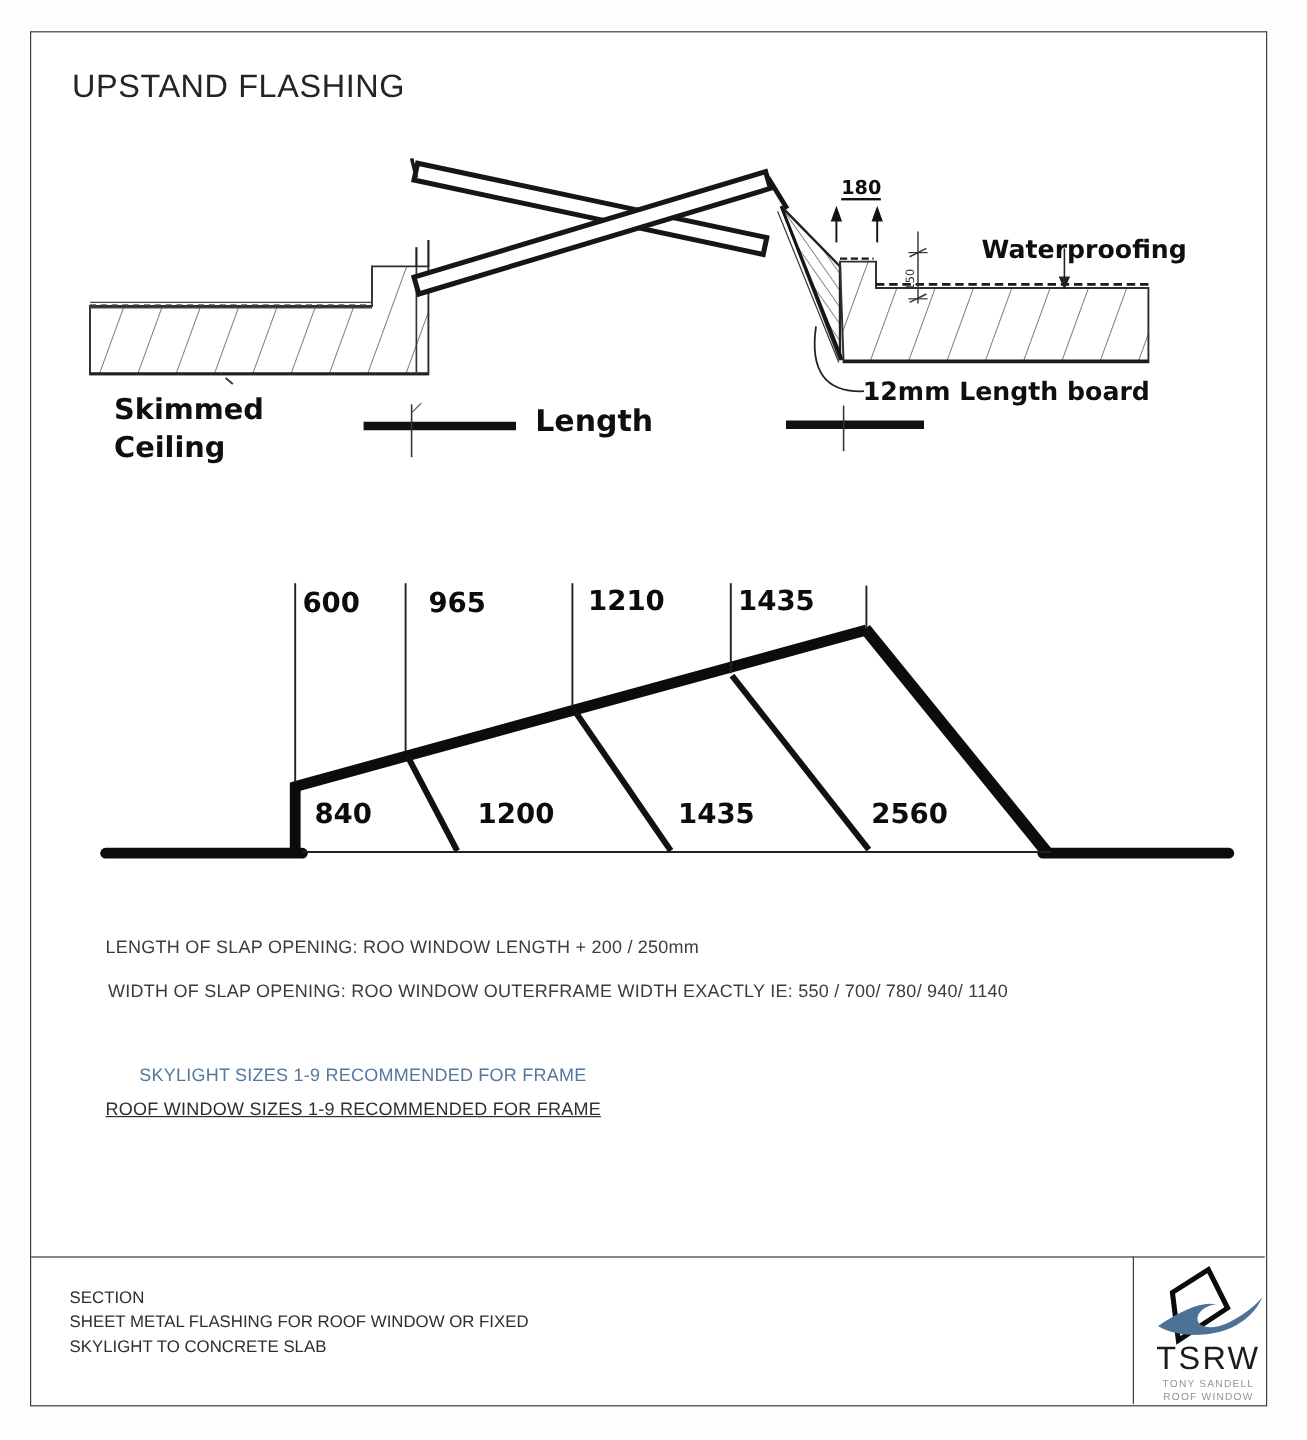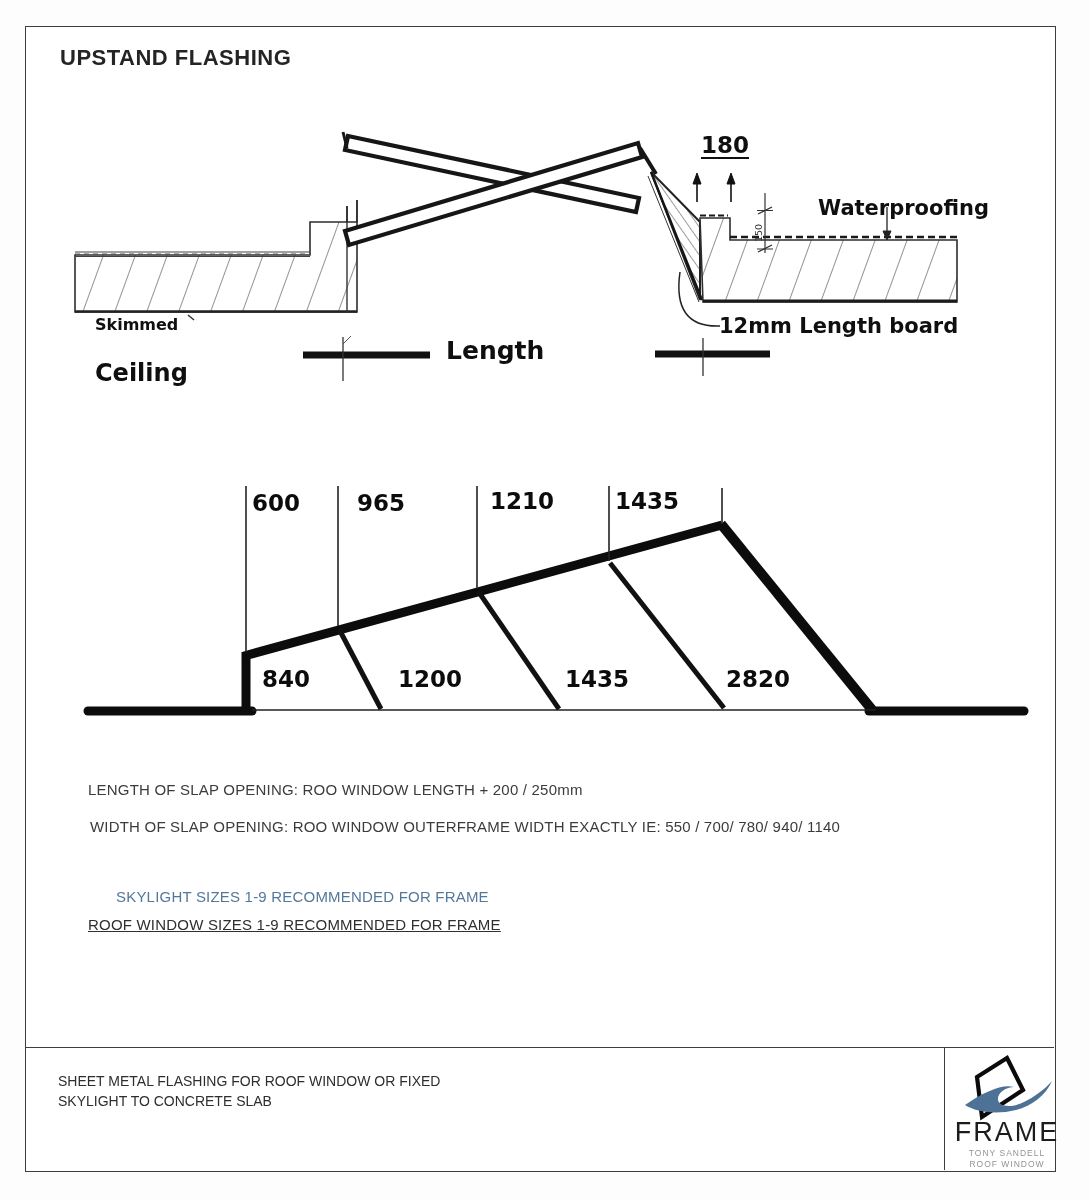--- a/index.html
+++ b/index.html
@@ -6,34 +6,34 @@
   body{
     width:1089px;height:1200px;position:relative;
     background:#fdfdfd;overflow:hidden;
     font-family:"Liberation Sans",sans-serif;color:#222;
   }
   .sheet-border{
     position:absolute;left:25px;top:26px;width:1029px;height:1144px;
     border:1.5px solid #3d3d3d;background:#ffffff;
   }
   .page-title{
-    position:absolute;left:60px;top:45px;
-    font-size:22px;letter-spacing:.5px;color:#242424;font-weight:700;
+    position:absolute;left:60px;top:57px;
+    font-size:27px;letter-spacing:.5px;color:#242424;font-weight:400;
   }
   svg{position:absolute;overflow:visible;}
   #section-svg{left:60px;top:110px;}
   #chart-svg{left:80px;top:480px;}
   .draw-label{
     position:absolute;font-family:"DejaVu Sans","Liberation Sans",sans-serif;
     font-weight:bold;color:#0f0f0f;line-height:1;
   }
-  .lbl-skimmed1{left:95px;top:317px;font-size:16px;}
+  .lbl-skimmed1{left:95px;top:329px;font-size:24px;}
   .lbl-skimmed2{left:95px;top:361px;font-size:24px;}
   .lbl-length{left:446px;top:338px;font-size:25px;}
-  .lbl-180{left:701px;top:134px;font-size:23px;border-bottom:2.5px solid #111;padding-bottom:0;}
+  .lbl-180{left:701px;top:149px;font-size:16px;border-bottom:2.5px solid #111;padding-bottom:0;}
   .lbl-waterproofing{left:818px;top:198px;font-size:21px;}
   .lbl-gybson{left:719px;top:316px;font-size:21px;}
   .dimnum{
     position:absolute;font-family:"DejaVu Sans","Liberation Sans",sans-serif;
     font-weight:bold;font-size:23px;color:#0c0c0c;line-height:1;
   }
   .note{
     position:absolute;font-size:15px;color:#3c3c3c;letter-spacing:.2px;line-height:1.2;
   }
   .note-skylight{color:#54789b;margin-left:28px;}
@@ -171,35 +171,36 @@
   </g>
 </svg>
 
 <div class="dimnum" style="left:252px;top:492px;">600</div>
 <div class="dimnum" style="left:357px;top:492px;">965</div>
 <div class="dimnum" style="left:490px;top:490px;text-align:right;">1210</div>
 <div class="dimnum" style="left:615px;top:490px;">1435</div>
 <div class="dimnum" style="left:262px;top:668px;">840</div>
 <div class="dimnum" style="left:398px;top:668px;">1200</div>
 <div class="dimnum" style="left:565px;top:668px;">1435</div>
-<div class="dimnum" style="left:726px;top:668px;">2820</div>
+<div class="dimnum" style="left:726px;top:668px;">2560</div>
 
 <div class="note" style="left:88px;top:781px;">LENGTH OF SLAP OPENING: ROO WINDOW LENGTH + 200 / 250mm</div>
 <div class="note" style="left:90px;top:818px;">WIDTH OF SLAP OPENING: ROO WINDOW OUTERFRAME WIDTH EXACTLY IE: 550 / 700/ 780/ 940/ 1140</div>
 <div class="note note-skylight" style="left:88px;top:888px;">SKYLIGHT SIZES 1-9 RECOMMENDED FOR FRAME</div>
 <div class="note note-roofwindow" style="left:88px;top:916px;text-decoration:underline;">ROOF WINDOW SIZES 1-9 RECOMMENDED FOR FRAME</div>
 
 <div class="footer-hline"></div>
 <div class="footer-vline"></div>
 
 <div class="footer-text">
+  <div>SECTION</div>
   <div>SHEET METAL FLASHING FOR ROOF WINDOW OR FIXED</div>
   <div>SKYLIGHT TO CONCRETE SLAB</div>
 </div>
 
 <svg id="logo-svg" width="104" height="75" viewBox="0 0 104 75" xmlns="http://www.w3.org/2000/svg">
   <polygon points="51,8 67,40 26,67 21,27" fill="none" stroke="#0b0b0b" stroke-width="4.2"></polygon>
   <path d="M9,55 C28,42 46,34 58,37 C50,37 41,43 42,50 C43,57 56,58 68,52 C78,47 88,40 96,31 C90,45 76,56 60,60 C40,65 20,62 9,55 Z" fill="#4e7296"></path>
 </svg>
 
-<div class="logo-word">FRAME</div>
+<div class="logo-word">TSRW</div>
 <div class="logo-sub logo-sub1">TONY SANDELL</div>
 <div class="logo-sub logo-sub2">ROOF WINDOW</div>
 
 </body></html>

